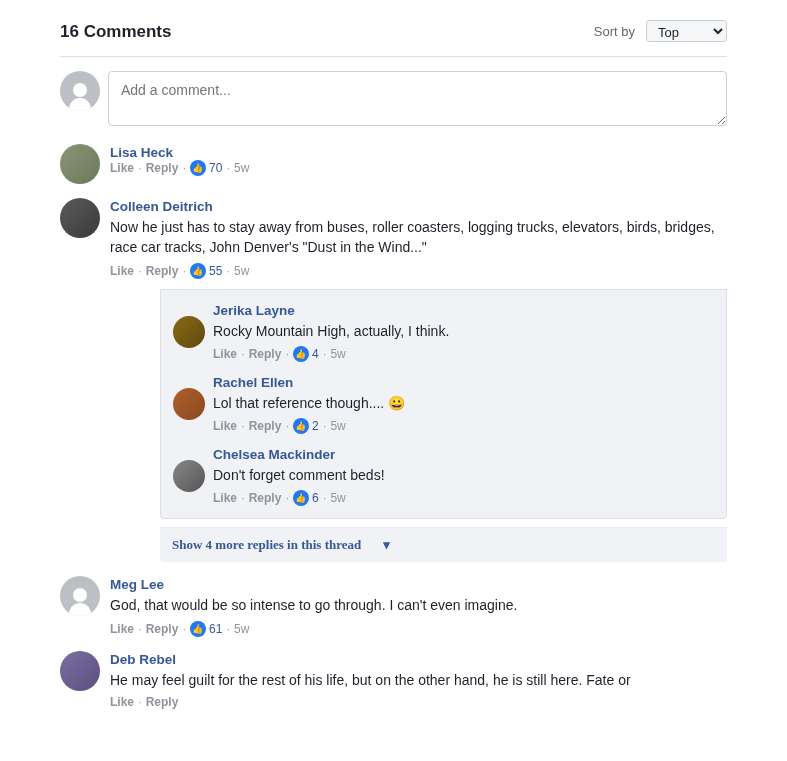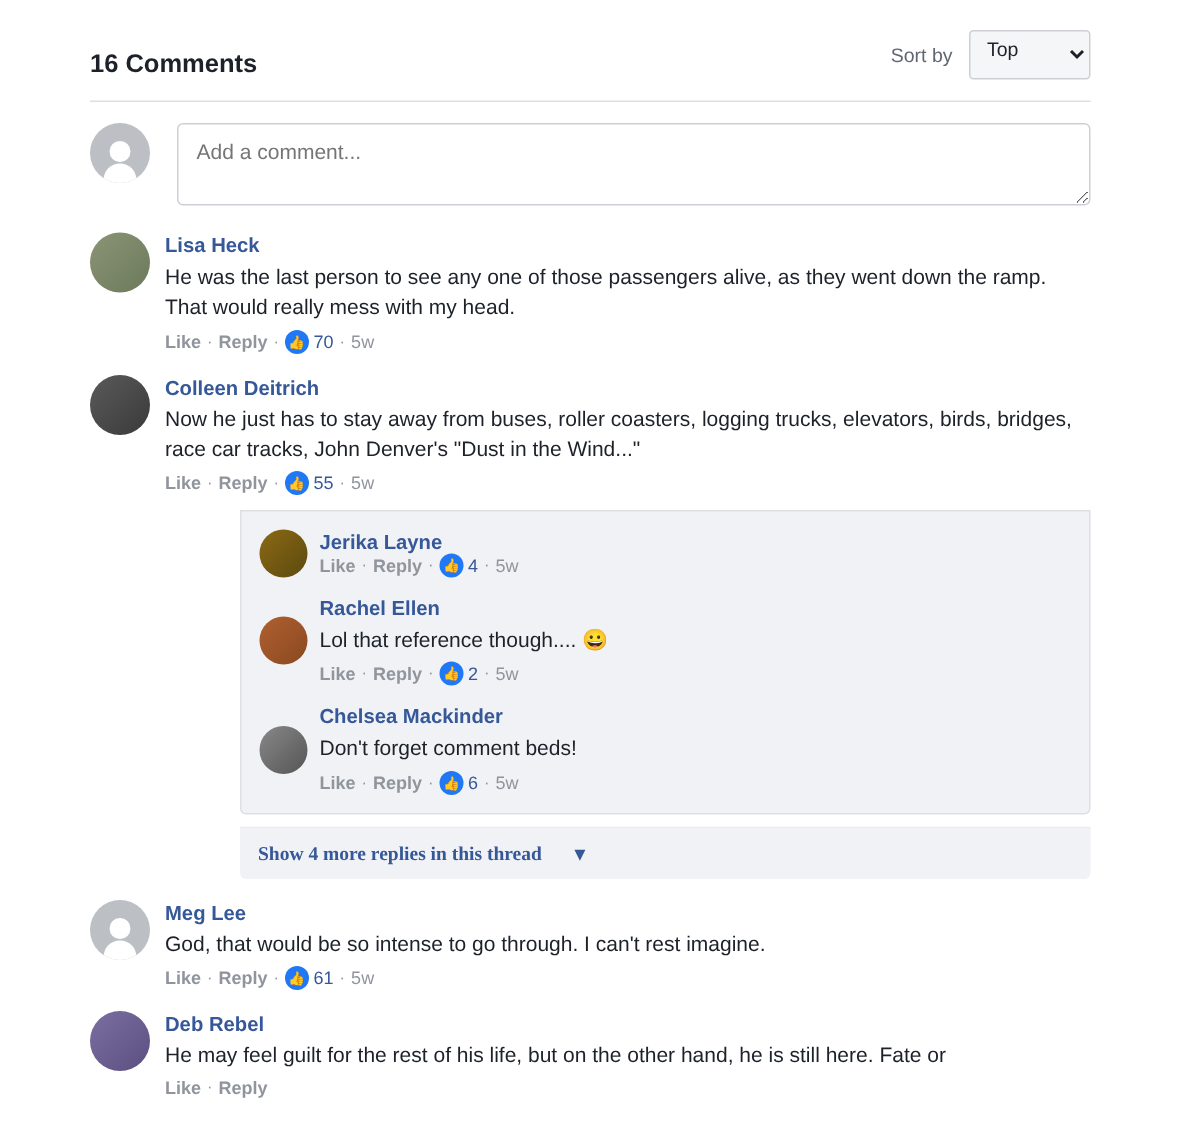--- a/index.html
+++ b/index.html
@@ -27,30 +27,30 @@
     .sort-by {
       display: flex;
       align-items: center;
       gap: 11px;
       font-size: 13px;
       color: #616770;
     }
     .sort-select {
       border: 1px solid #ccd0d5;
       border-radius: 3px;
-      padding: 3px 10px 11px 7px;
+      padding: 3px 10px 0 7px;
       font-size: 13px;
       background: #f5f6f7;
       color: #1d2129;
       cursor: pointer;
       appearance: auto;
     }
     .add-comment-row {
       display: flex;
-      gap: 18px;
+      gap: 8px;
       align-items: flex-start;
       margin-bottom: 18px;
     }
     .comment-input {
       flex: 1;
       border: 1px solid #ccd0d5;
       border-radius: 4px;
       padding: 10px 12px;
       font-size: 14px;
       color: #90949c;
@@ -212,21 +212,20 @@
     </div>
   </div>
   <textarea class="comment-input" placeholder="Add a comment..." style=""></textarea>
 </div>
 
 <div id="comments-list">
     <div class="comment-block">
     <div style="width:40px;height:40px;border-radius:50%;flex-shrink:0;overflow:hidden;" class="avatar-lisa"></div>
     <div class="comment-content">
       <a class="commenter-name">Lisa Heck</a>
-      <div class="comment-text">He was the last person to see any one of those passengers alive, as they went down the ramp. That would really mess with my head.</div>
       <div class="comment-actions">
     <span class="action-link">Like</span>
     <span class="dot">·</span>
     <span class="action-link">Reply</span>
     <span class="dot">·</span>
           <span class="reaction-count">
     <span class="reaction-icon" style="font-size:9px;">👍</span>
     <span>70</span>
   </span>
     <span class="dot">·</span>
@@ -252,20 +251,21 @@
     <span class="dot">·</span>
           <span class="time-text">5w</span>
   </div>
       <div class="replies-section">
       <div class="replies-container">
 
       <div class="reply-block">
         <div style="width:32px;height:32px;border-radius:50%;flex-shrink:0;overflow:hidden;" class="avatar-jerika"></div>
         <div class="reply-content">
           <a class="commenter-name">Jerika Layne</a>
+          <div class="comment-text">Rocky Mountain High, actually, I think.</div>
           <div class="comment-actions">
     <span class="action-link">Like</span>
     <span class="dot">·</span>
     <span class="action-link">Reply</span>
     <span class="dot">·</span>
                   <span class="reaction-count">
     <span class="reaction-icon" style="font-size:9px;">👍</span>
     <span>4</span>
   </span>
     <span class="dot">·</span>
@@ -326,21 +326,21 @@
   </div>
     <div class="comment-block">
     <div class="default-avatar" style="width:40px;height:40px;">
       <div class="default-avatar-person">
         <div class="avatar-person-head"></div>
         <div class="avatar-person-body"></div>
       </div>
     </div>
     <div class="comment-content">
       <a class="commenter-name">Meg Lee</a>
-      <div class="comment-text">God, that would be so intense to go through. I can't rest imagine.</div>
+      <div class="comment-text">God, that would be so intense to go through. I can't even imagine.</div>
       <div class="comment-actions">
     <span class="action-link">Like</span>
     <span class="dot">·</span>
     <span class="action-link">Reply</span>
     <span class="dot">·</span>
           <span class="reaction-count">
     <span class="reaction-icon" style="font-size:9px;">👍</span>
     <span>61</span>
   </span>
     <span class="dot">·</span>

